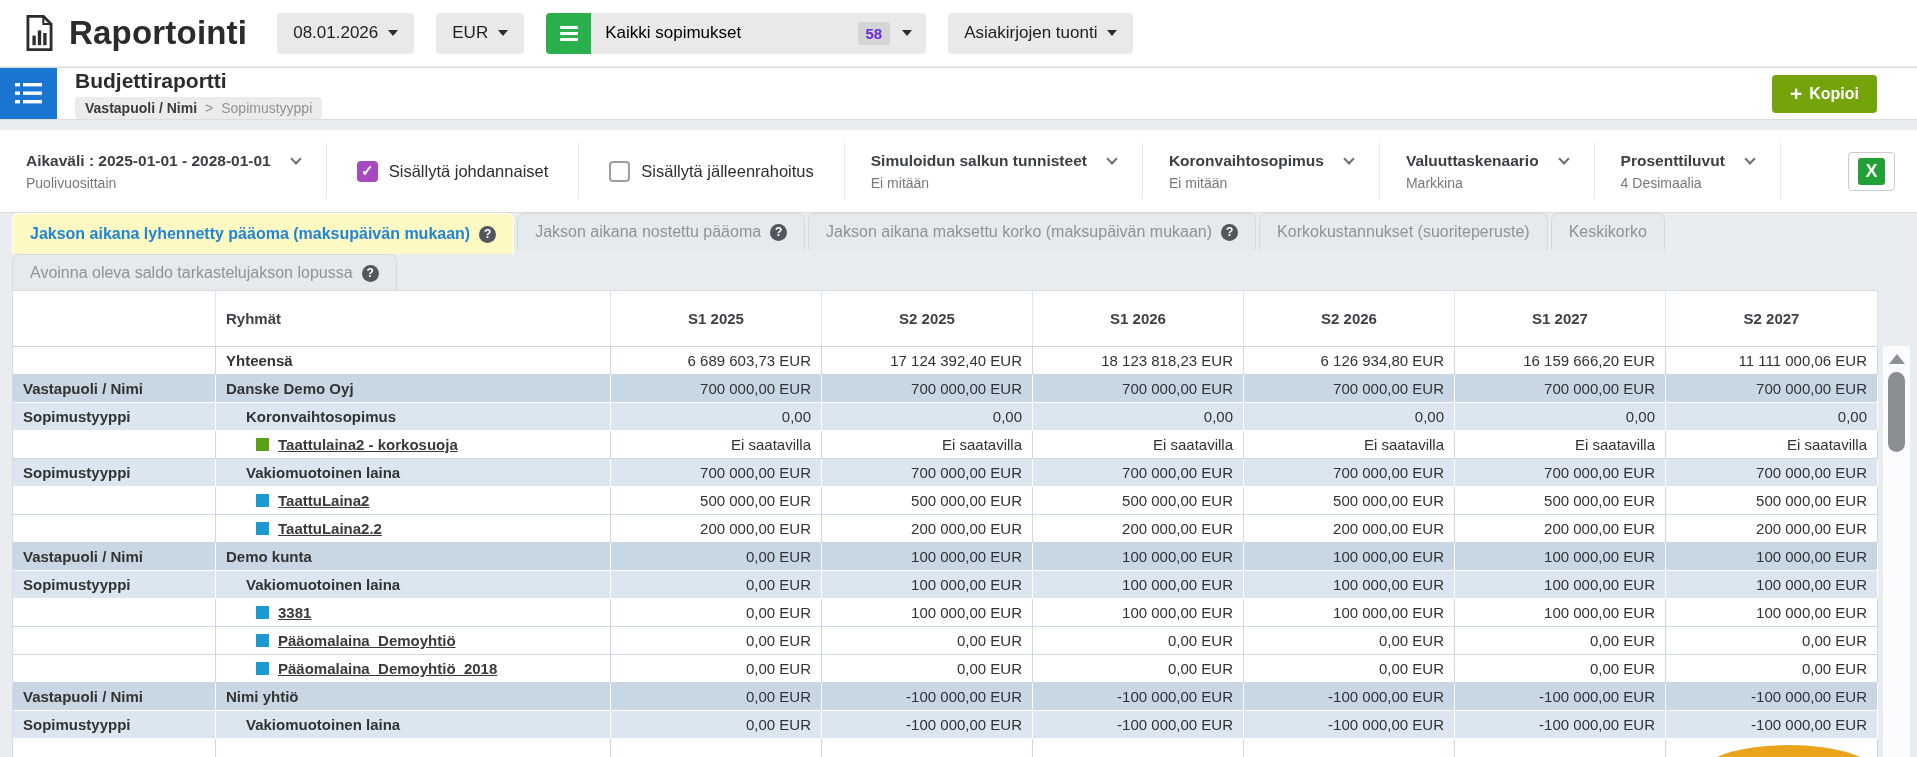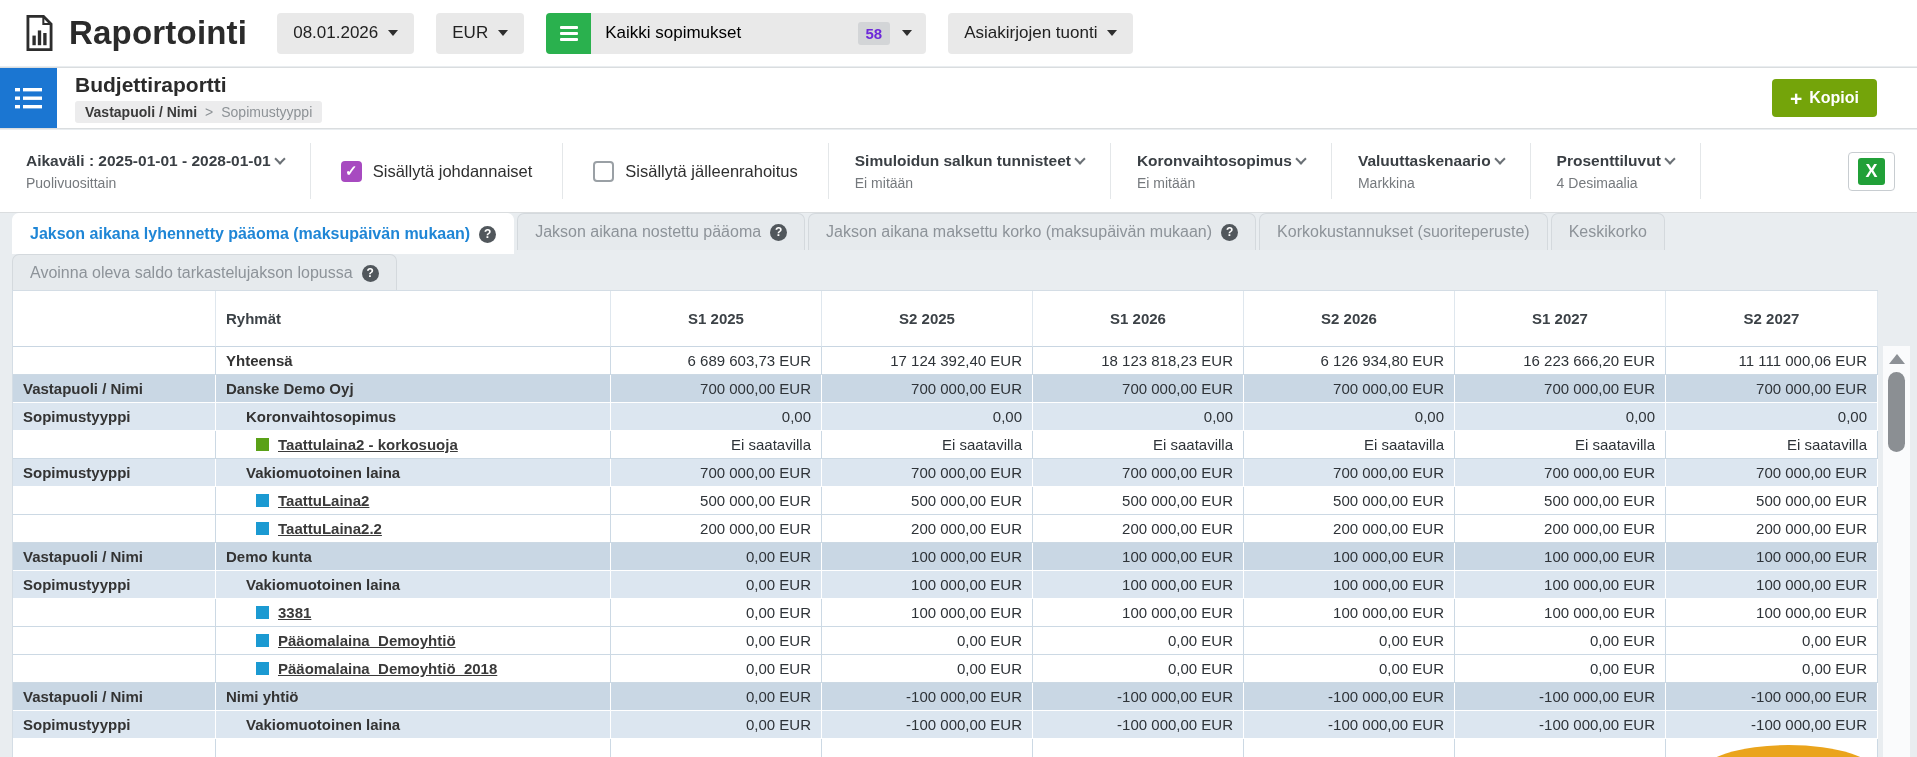--- a/index.html
+++ b/index.html
@@ -22,63 +22,63 @@
               border-top:6px solid #2e2e2e; display:inline-block; }
   .contracts-group { display:flex; height:41px; }
   .green-btn { width:45px; background:#2ab14e; border:none; border-radius:4px 0 0 4px;
                display:flex; flex-direction:column; justify-content:center; align-items:center; gap:3px; cursor:pointer; }
   .green-btn i { width:18px; height:3px; background:#fff; border-radius:1px; }
   .contracts-btn { background:#e9e9e9; border:none; border-radius:0 4px 4px 0; width:335px;
                    display:flex; align-items:center; gap:12px; padding:0 14px; font-size:17px; cursor:pointer; }
   .contracts-btn .lbl { flex:1; text-align:left; }
   .badge { background:#d3d5d7; border-radius:3px; padding:3px 8px; font-size:15px; font-weight:bold; color:#6d28d9; }
   
-  .rheader { position:absolute; top:67px; left:0; right:0; height:62px; background:#fff;
+  .rheader { position:absolute; top:67px; left:0; right:0; height:53px; background:#fff;
              border-top:1px solid #dadddf; border-bottom:1px solid #dadddf;
              display:flex; align-items:center; }
   .blue-btn { width:57px; height:100%; background:#1b76d2; border:none; display:flex;
               align-items:center; justify-content:center; cursor:pointer; flex:0 0 auto; }
   .rh-text { margin-left:18px; }
   .rh-title { font-size:21px; font-weight:bold; color:#2b2b2b; }
   .breadcrumb { display:inline-flex; align-items:center; gap:8px; background:#ececed;
                 border-radius:3px; padding:3px 10px; margin-top:4px; font-size:14px; }
   .bc-strong { font-weight:bold; color:#3a3a3a; }
   .bc-sep { color:#8d9296; }
   .bc-dim { color:#8d9296; }
   .copy-btn { margin-left:auto; margin-right:40px; background:#74a40a; border:none; border-radius:4px;
               color:#fff; font-weight:bold; font-size:16px; height:38px; padding:0 18px;
               display:inline-flex; align-items:center; gap:7px; cursor:pointer; }
   .copy-plus { font-size:21px; font-weight:bold; line-height:1; }
   
   .filterbar { position:absolute; top:130px; left:0; right:0; height:83px; background:#fff;
                border-bottom:1px solid #dadddf; display:flex; align-items:center; }
   .fsection { padding:0 26px; height:56px; display:flex; flex-direction:column; justify-content:center;
               border-right:1px solid #e4e7e9; cursor:pointer; }
-  .ftitle-row { display:flex; align-items:center; gap:5px; }
+  .ftitle-row { display:flex; align-items:center; gap:21px; }
   .ftitle { font-size:15.5px; font-weight:bold; color:#3a3f44; white-space:nowrap; }
   .chev { width:8px; height:8px; border-right:2px solid #6a7075; border-bottom:2px solid #6a7075;
           transform:rotate(45deg); display:inline-block; margin-top:-4px; }
   .fsub { font-size:14px; color:#75797d; margin-top:5px; }
   .fcheck { flex-direction:row; align-items:center; gap:11px; padding:0 30px; }
   .cb { width:21px; height:21px; border-radius:4px; display:flex; align-items:center; justify-content:center; cursor:pointer; }
   .cb.checked { background:#a74ac0; color:#fff; font-size:15px; font-weight:bold; }
   .cb.unchecked { background:#fff; border:2px solid #9aa0a5; }
   .cblabel { font-size:16.5px; color:#2f2f2f; white-space:nowrap; }
   .excel-btn { margin-left:auto; margin-right:22px; width:47px; height:39px; background:#fff;
                border:1px solid #c8cdd1; border-radius:4px; display:flex; align-items:center;
                justify-content:center; cursor:pointer; }
   .xl { width:27px; height:27px; background:#21a038; border-radius:3px; color:#fff;
         font-weight:bold; font-size:18px; display:flex; align-items:center; justify-content:center; }
   
   .tabsarea { position:absolute; top:213px; left:12px; right:0; }
   .tabrow { display:flex; gap:3px; align-items:flex-start; }
   .tab { background:#e6eaed; border:1px solid #d4d9dd; border-bottom:none; border-radius:7px 7px 0 0;
          color:#8d9399; font-size:16px; padding:0 17px; height:37px; display:inline-flex;
          align-items:center; gap:9px; white-space:nowrap; cursor:pointer; }
-  .tab.active { background:#ffffff; border-color:#fff; color:#1f86d6; font-weight:bold; height:41px; }
+  .tab.active { background:#fef9c3; border-color:#fff; color:#1f86d6; font-weight:bold; height:41px; }
   .tabrow2 { margin-top:0; }
   .help { width:17px; height:17px; border-radius:50%; background:#51575c; color:#fff; font-size:12px;
           font-weight:bold; display:inline-flex; align-items:center; justify-content:center; flex:0 0 auto; }
   
   .tablewrap { position:absolute; top:290px; left:12px; width:1866px; bottom:0; background:#fff;
                border-top:1px solid #d4dde5; border-left:1px solid #d4dde5; overflow:hidden; }
   table { width:100%; border-collapse:separate; border-spacing:0; table-layout:fixed; }
   th { height:56px; background:#fff; border-bottom:1px solid #c9d6e2; border-right:1px solid #dfe7ee;
        font-size:15px; color:#3c4247; text-align:center; font-weight:bold; }
   th.grp-h { text-align:left; padding-left:10px; }
@@ -274,21 +274,21 @@
         </tr>
       </thead>
     <tbody>
         <tr class="total">
           <td class="lbl"></td>
           <td class="grp"><span>Yhteensä</span></td>
           <td class="val">6 689 603,73 EUR</td>
           <td class="val">17 124 392,40 EUR</td>
           <td class="val">18 123 818,23 EUR</td>
           <td class="val">6 126 934,80 EUR</td>
-          <td class="val">16 223 666,20 EUR</td>
+          <td class="val">16 159 666,20 EUR</td>
           <td class="val">11 111 000,06 EUR</td>
         </tr>
         <tr class="counterparty">
           <td class="lbl">Vastapuoli / Nimi</td>
           <td class="grp"><span>Danske Demo Oyj</span></td>
           <td class="val">700 000,00 EUR</td>
           <td class="val">700 000,00 EUR</td>
           <td class="val">700 000,00 EUR</td>
           <td class="val">700 000,00 EUR</td>
           <td class="val">700 000,00 EUR</td>

